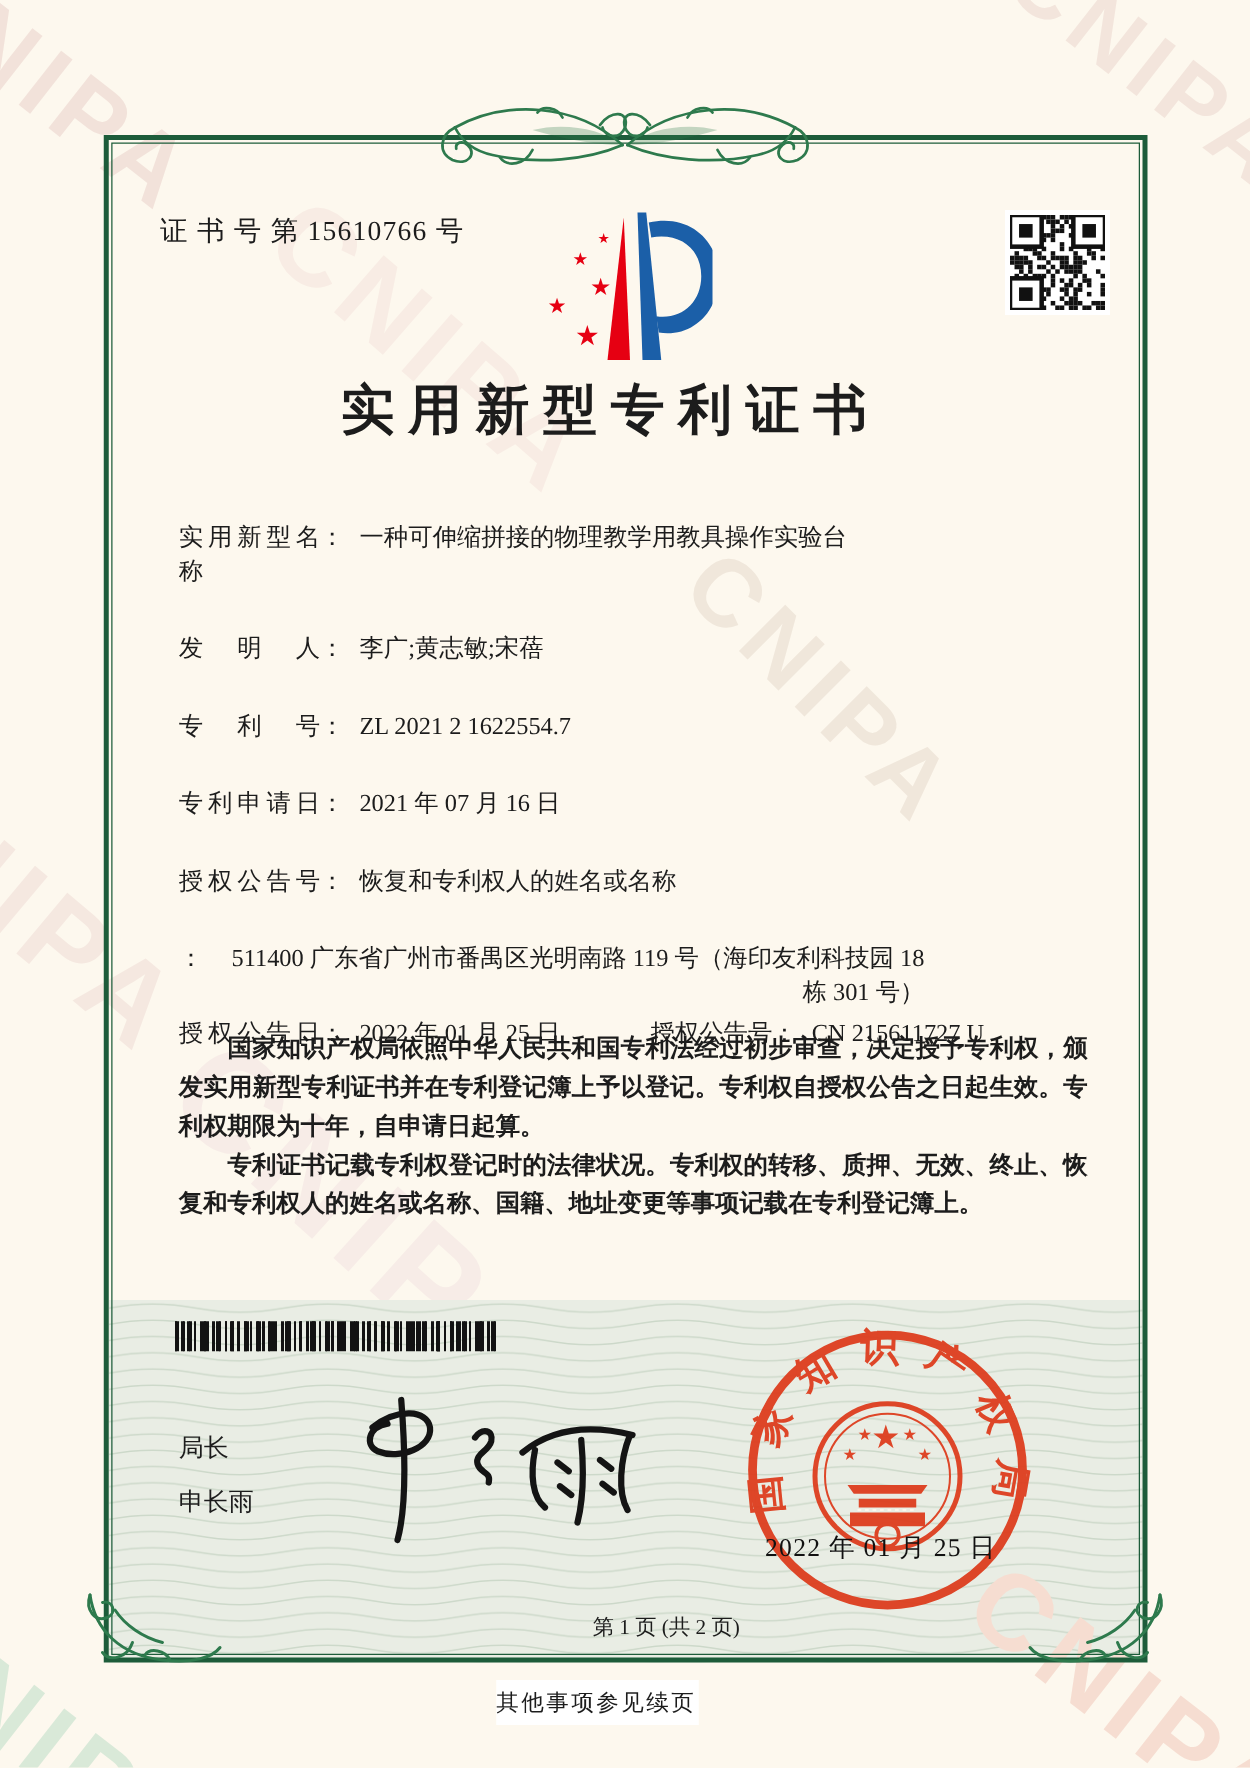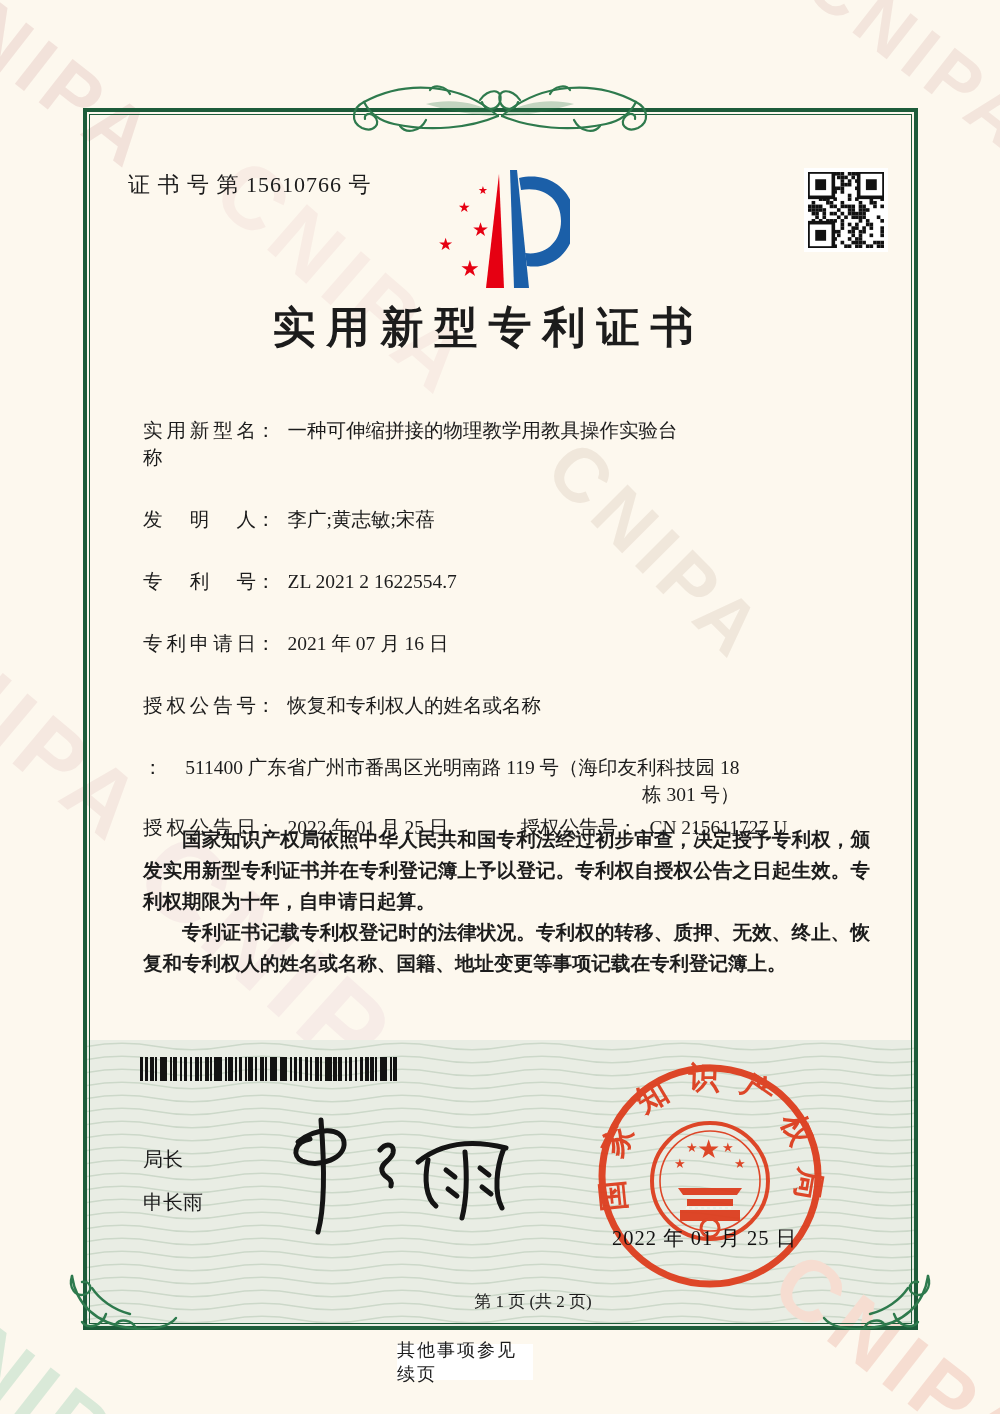--- a/index.html
+++ b/index.html
@@ -48,21 +48,21 @@
       repeating-linear-gradient(90deg,#121212 0 2px,rgba(0,0,0,0) 2px 5px),
       repeating-linear-gradient(90deg,#121212 0 3px,rgba(0,0,0,0) 3px 11px),
       repeating-linear-gradient(90deg,rgba(0,0,0,0) 0 6px,#121212 6px 8px,rgba(0,0,0,0) 8px 17px);
   }
   #official{left:143px;top:1138px;font-size:20px;line-height:43px;z-index:3;}
   #signature{left:268px;top:1108px;z-index:3;}
   #seal{left:590px;top:1056px;z-index:3;}
   #seal-date{left:612px;top:1224px;width:210px;font-size:20.5px;letter-spacing:1px;z-index:4;color:#111;}
   #page-footer{left:0;top:1290px;width:1000px;text-align:center;font-size:17px;z-index:3;padding-left:33px;}
   #cont-box{
-    left:397px;top:1344px;width:136px;height:36px;background:#ffffff;
+    left:397px;top:1344px;width:162px;height:36px;background:#ffffff;
     display:flex;align-items:center;justify-content:flex-start;
     font-size:18px;z-index:3;letter-spacing:2px;
   }
   #top-ornament{left:330px;top:76px;z-index:2;}
   .corner-orn{z-index:2;}
 </style>
 </head>
 <body>
 
 <div class="wm" style="left:-48px;top:-58px;font-size:80px;color:#f2e2da;transform:rotate(38deg);">CNIPA</div>

